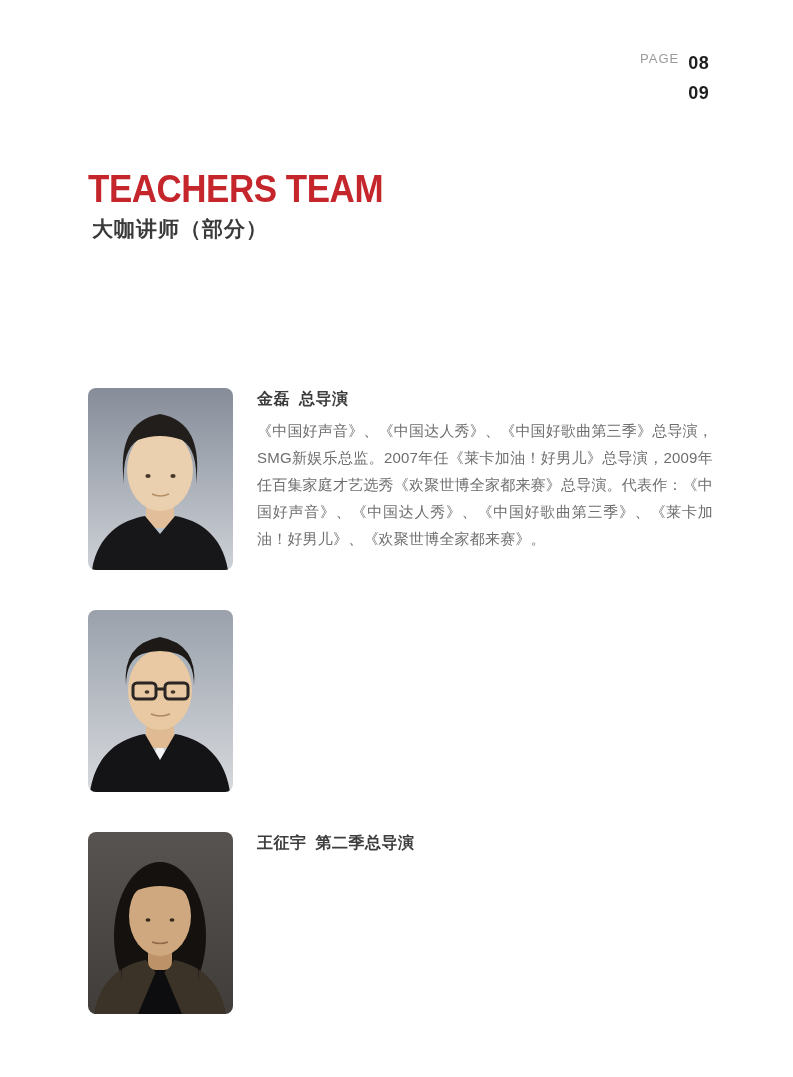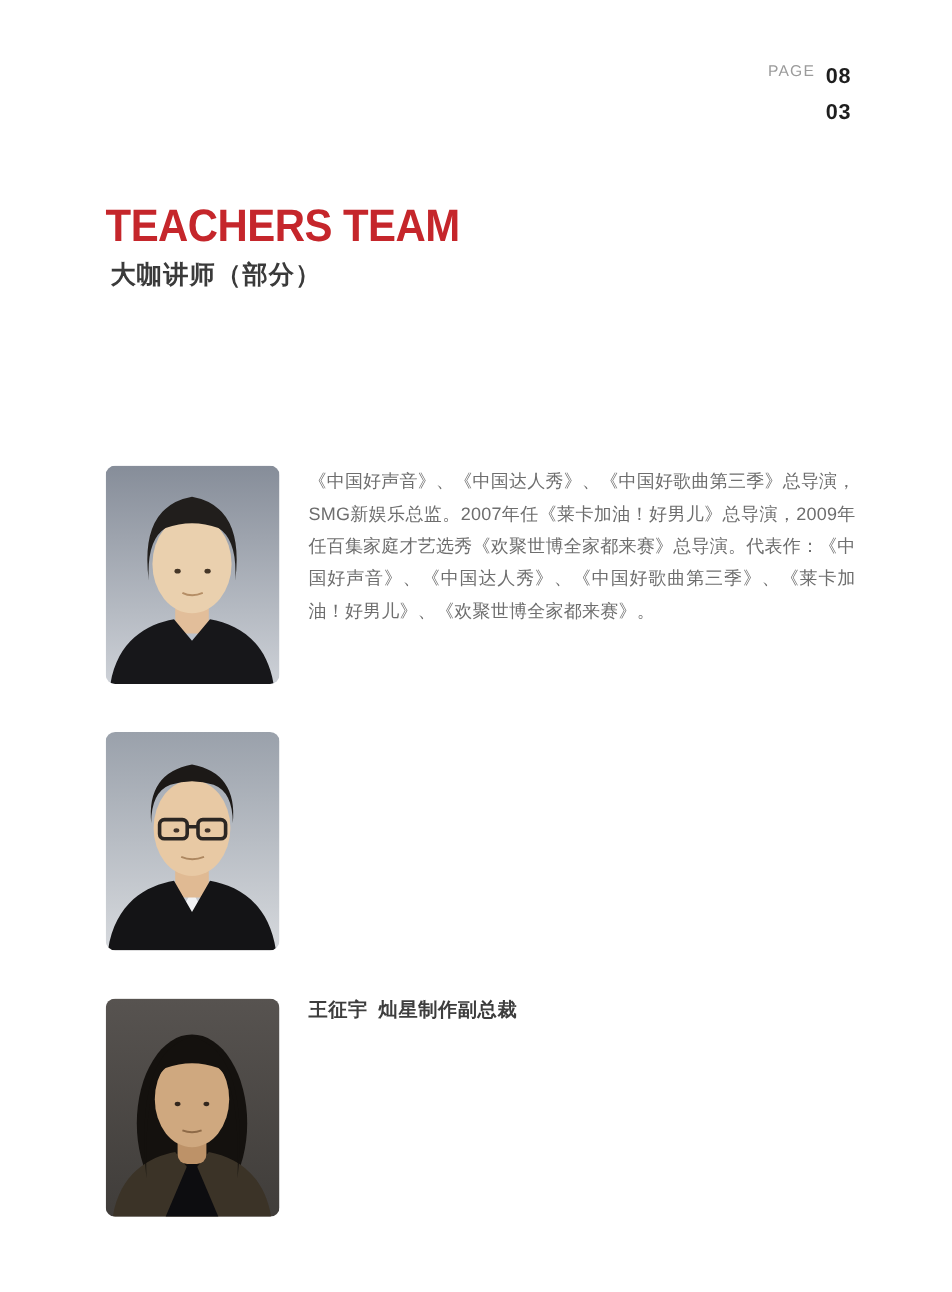--- a/index.html
+++ b/index.html
@@ -107,21 +107,21 @@
 </style>
 </head>
 <body>
 
 <div class="page">
 
   <div class="page-marker">
     <span class="pm-label">PAGE</span>
     <div class="pm-nums">
       <div>08</div>
-      <div>03</div>
+      <div>09</div>
     </div>
   </div>
 
   <h1 class="title">TEACHERS TEAM</h1>
   <h2 class="subtitle">大咖讲师（部分）</h2>
 
   <section class="profiles">
 
     <article class="profile">
       <figure class="photo" style="margin:0">
@@ -137,20 +137,21 @@
           <rect x="58" y="110" width="28" height="30" rx="9" fill="#e2be9a"></rect>
           <path d="M4,182 C10,146 34,132 57,128 L72,146 L87,128 C110,132 134,146 140,182 Z" fill="#17171a"></path>
           <ellipse cx="72" cy="82" rx="33" ry="41" fill="#ead0ae"></ellipse>
           <ellipse cx="60" cy="88" rx="2.6" ry="2" fill="#453627"></ellipse>
           <ellipse cx="85" cy="88" rx="2.6" ry="2" fill="#453627"></ellipse>
           <path d="M64,106 Q72,110 81,106" stroke="#b58e66" stroke-width="1.6" fill="none"></path>
           <path d="M36,96 Q28,34 72,26 Q116,34 108,96 Q110,62 94,52 Q72,44 50,52 Q34,62 36,96 Z" fill="#211e1c"></path>
         </svg>
       </figure>
       <div class="info">
+        <h3 class="who"><span>金磊</span><span class="role">总导演</span></h3>
         <p class="bio">《中国好声音》、《中国达人秀》、《中国好歌曲第三季》总导演，SMG新娱乐总监。2007年任《莱卡加油！好男儿》总导演，2009年任百集家庭才艺选秀《欢聚世博全家都来赛》总导演。代表作：《中国好声音》、《中国达人秀》、《中国好歌曲第三季》、《莱卡加油！好男儿》、《欢聚世博全家都来赛》。</p>
       </div>
     </article>
 
     <article class="profile">
       <figure class="photo" style="margin:0">
         <svg width="145" height="182" viewBox="0 0 145 182" xmlns="http://www.w3.org/2000/svg">
           <defs>
             <linearGradient id="bg2" x1="0" y1="0" x2="0" y2="1">
               <stop offset="0" stop-color="#9aa1ab"></stop>
@@ -190,18 +191,18 @@
           <path d="M50,182 L72,130 L94,182 Z" fill="#0d0d10"></path>
           <rect x="60" y="110" width="24" height="28" rx="8" fill="#bd9268"></rect>
           <ellipse cx="72" cy="84" rx="31" ry="40" fill="#cfa87f"></ellipse>
           <ellipse cx="60" cy="88" rx="2.4" ry="1.8" fill="#33271d"></ellipse>
           <ellipse cx="84" cy="88" rx="2.4" ry="1.8" fill="#33271d"></ellipse>
           <path d="M64,110 Q72,113 80,110" stroke="#8e6a47" stroke-width="1.6" fill="none"></path>
           <path d="M34,150 Q24,44 72,32 Q120,44 110,150 Q112,72 94,58 Q72,50 50,58 Q32,72 34,150 Z" fill="#14110e"></path>
         </svg>
       </figure>
       <div class="info">
-        <h3 class="who"><span>王征宇</span><span class="role">灿星制作副总裁</span></h3>
+        <h3 class="who"><span>王征宇</span><span class="role">第二季总导演</span></h3>
       </div>
     </article>
 
   </section>
 </div>
 
 </body></html>

